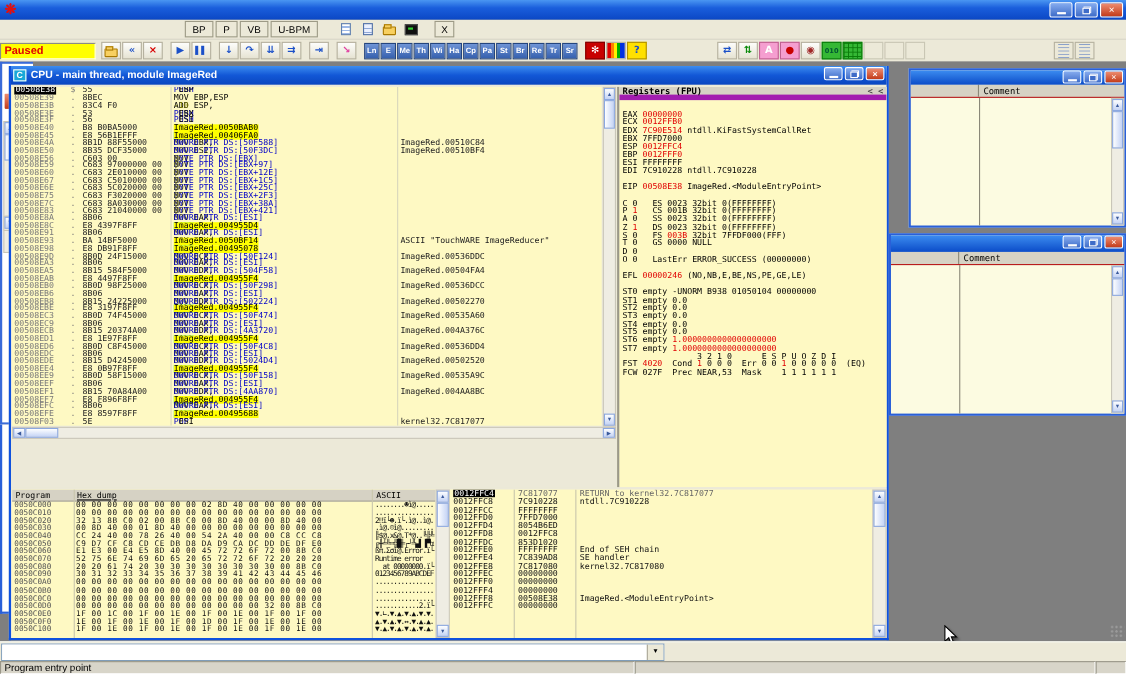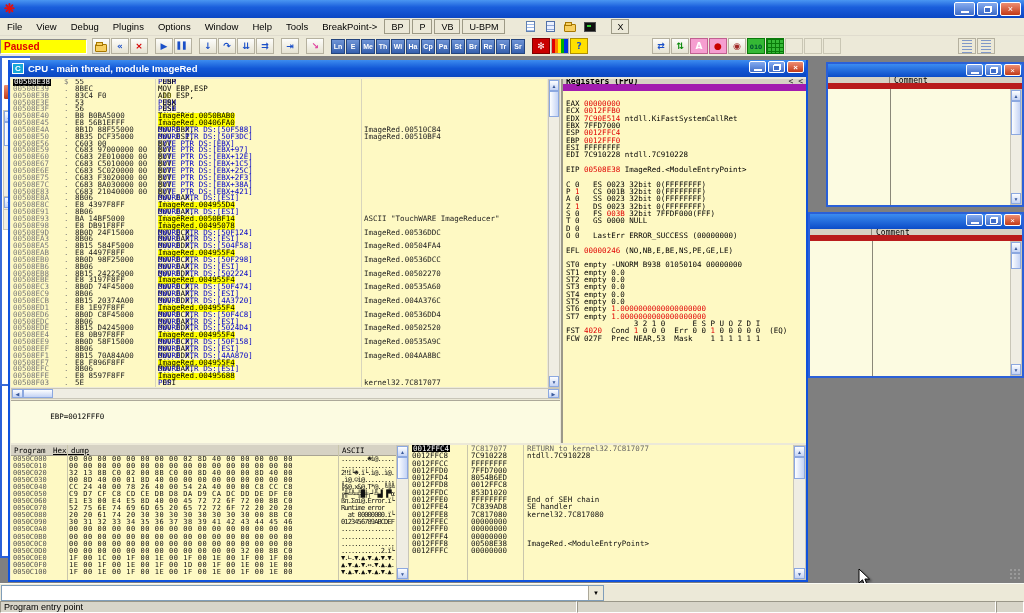--- a/index.html
+++ b/index.html
@@ -20,21 +20,21 @@
   .wb .minbar{width:8px;height:2px;background:#fff;margin-top:6px;}
   .wb .restbox{position:relative;width:8px;height:7px;}
   .wb .restbox::before{content:"";position:absolute;right:0;top:0;width:5px;height:4px;border:1px solid #fff;}
   .wb .restbox::after{content:"";position:absolute;left:0;bottom:0;width:5px;height:4px;border:1px solid #fff;background:#3E6CC8;}
   .wb.small{width:17px;height:12px;font-size:8px;}
 
   
   .menubar{position:absolute;left:0;top:18px;width:1024px;height:18px;background:#ECE9D8;
     display:flex;align-items:center;font-size:9.5px;color:#000;border-bottom:1px solid #E0DCCE;}
   .mitem{padding:0 7px;}
-  .plugin-group{display:flex;align-items:center;gap:2px;}
+  .plugin-group{display:flex;align-items:center;gap:2px;margin-left:168px;}
   .pbtn{height:15px;padding:0 6px;border:1px solid #9D9A86;background:#ECE9D8;font-size:9px;
         display:flex;align-items:center;}
   .micon{width:18px;height:14px;display:flex;align-items:center;justify-content:center;border:1px solid transparent;}
   .icon-page{width:9px;height:11px;background:linear-gradient(#fff 0 2px,#9CB8E8 2px 3px,#fff 3px 5px,#9CB8E8 5px 6px,#fff 6px 8px,#9CB8E8 8px 9px,#fff 9px 11px);border:1px solid #6080B0;}
   .icon-note{width:9px;height:11px;background:linear-gradient(#EAF0FF 0 3px,#90A8D8 3px 4px,#EAF0FF 4px 7px,#90A8D8 7px 8px,#EAF0FF 8px 11px);border:1px solid #5070A8;}
   .icon-folder{position:relative;width:12px;height:8px;background:#F8D060;border:1px solid #A87800;border-radius:1px;margin-top:3px;}
   .icon-folder::before{content:"";position:absolute;top:-3px;left:0;width:5px;height:2px;background:#F8D060;border:1px solid #A87800;}
   .icon-console{width:12px;height:10px;background:#101010;border:1px solid #505050;
      background-image:linear-gradient(90deg,#30D030 0 4px,transparent 4px);background-size:6px 2px;background-position:2px 2px;background-repeat:no-repeat;}
   .xbtn{width:18px;height:15px;border:1px solid #9D9A86;display:flex;align-items:center;justify-content:center;font-size:9px;margin-left:10px;}
@@ -89,31 +89,31 @@
   .d-c{left:353px;color:#222;}
   .c-k{color:#000;} .c-u{color:#0000C8;} .c-o{color:#7E7E00;}
   .c-y{background:#FFFF00;color:#000;} .c-c{background:#00E4E4;color:#000;} .c-r{color:#E00000;}
   .dcol{position:absolute;top:0;bottom:0;width:1px;background:#D8D5BC;}
 
   .vscroll1{left:538px;top:19px;width:12px;height:309px;}
   .hscroll{left:1px;top:328px;width:549px;height:11px;}
   .info{left:1px;top:340px;width:549px;height:43px;background:#FCFBE1;border-top:1px solid #ACA899;
         font-size:7.5px;padding:2px 0 0 3px;white-space:pre;}
   .registers{left:551px;top:19px;width:245px;height:364px;border-left:2px solid #9B988A;}
-  .reg-head{height:12px;background:#D6D2C4;border-bottom:7px solid #a21caf;display:flex;align-items:center;
+  .reg-head{height:12px;background:#D6D2C4;border-bottom:5px solid #a21caf;display:flex;align-items:center;
     font-size:8px;font-weight:bold;padding:0 3px;font-family:"DejaVu Sans Mono",monospace;}
   .reg-nav{margin-left:auto;font-weight:normal;color:#333;}
   .rline{height:7.34px;white-space:pre;padding-left:3px;}
   .rline span{font-size:7.5px;line-height:7.4px;white-space:pre;}
 
   .hsplit{position:absolute;left:0;top:383px;width:796px;height:2px;background:#ECE9D8;}
   .dump{left:1px;top:385px;width:385px;height:135px;}
   .dump-head{position:relative;height:11px;background:#D6D2C4;border-bottom:1px solid #A8A494;}
   .dump-head span{position:absolute;top:1px;font-size:7.5px;font-family:"DejaVu Sans Mono",monospace;}
-  .dh-a{left:3px;} .dh-h{left:42px;text-decoration:underline;} .dh-s{left:331px;}
+  .dh-a{left:3px;} .dh-h{left:59px;text-decoration:underline;} .dh-s{left:331px;}
   .hrow{position:relative;height:7.05px;}
   .hrow span{position:absolute;top:0;white-space:pre;font-size:7px;line-height:7px;}
   .h-a{left:2px;color:#555;}
   .h-h{left:58px;letter-spacing:0.55px;color:#111;}
   .h-s{left:330px;letter-spacing:-0.9px;color:#111;}
   .dvscroll{left:386px;top:385px;width:13px;height:135px;}
   .stack{left:399px;top:385px;width:384px;height:135px;}
   .srow{position:relative;height:7.3px;}
   .srow span{position:absolute;top:0;white-space:pre;font-size:7.5px;line-height:7.3px;color:#111;}
   .s-a{left:3px;} .s-a.sel{background:#000;color:#fff;padding:0 1px;}
@@ -130,21 +130,21 @@
   .sb.h .b{width:11px;height:100%;}
   .sb .t{flex:none;background:linear-gradient(90deg,#FDFEFF,#C4D3F5);border:1px solid #8CA8E0;}
   .sb.v .t{height:34px;width:100%;}
   .sb.h .t{width:30px;height:100%;background:linear-gradient(#FDFEFF,#C4D3F5);}
   .sb .f{flex:1;}
 
   
   .w{position:absolute;background:#FCFBE1;border:2px solid #2A60D8;}
   .wtitle{height:13px;background:linear-gradient(180deg,#3C8CF0,#0B4CC8);position:relative;}
   .wtbtns{position:absolute;right:1px;top:0;display:flex;gap:2px;}
-  .whead{display:flex;height:12px;background:#D6D2C4;border-bottom:6px solid #b91c1c;
+  .whead{display:flex;height:12px;background:#D6D2C4;border-bottom:1px solid #b91c1c;
      font-size:8px;font-family:"DejaVu Sans Mono",monospace;}
   .wh-l{width:62px;border-right:1px solid #8A8878;}
   .wh-c{padding-left:4px;display:flex;align-items:center;}
   .winA{left:826px;top:6px;width:198px;height:145px;}
   .winB{left:808px;top:156px;width:216px;height:166px;}
   .slimA{left:808px;top:12px;width:30px;height:330px;background:#fff;border:2px solid #3A6BD8;border-right:none;}
   .slimx{position:absolute;left:3px;top:28px;width:19px;height:16px;border:1px solid #fff;border-radius:2px;
      background:linear-gradient(#EE8E72,#C23A18);color:#fff;font-size:10px;display:flex;align-items:center;justify-content:center;}
   .winC{left:808px;top:322px;width:52px;height:172px;background:#fff;border:2px solid #2A60D8;border-top:none;}
   .grip{position:absolute;right:2px;bottom:2px;width:13px;height:13px;
@@ -176,31 +176,20 @@
       <div class="wb">
           <span class="restbox"></span>
         </div>
       <div class="wb close">
           <span>×</span>
         </div>
     </div>
   </div>
 
   <div class="menubar">
-    <span id="menu-items" style="display:flex">
-        <span class="mitem">File</span>
-        <span class="mitem">View</span>
-        <span class="mitem">Debug</span>
-        <span class="mitem">Plugins</span>
-        <span class="mitem">Options</span>
-        <span class="mitem">Window</span>
-        <span class="mitem">Help</span>
-        <span class="mitem">Tools</span>
-        <span class="mitem">BreakPoint-&gt;</span>
-      </span>
     <div class="plugin-group">
       <div class="pbtn">BP</div>
       <div class="pbtn">P</div>
       <div class="pbtn">VB</div>
       <div class="pbtn">U-BPM</div>
       <div style="width:12px"></div>
       <div class="micon">
           <span class="icon-page"></span>
         </div>
       <div class="micon">
@@ -653,23 +642,20 @@
           <div class="f"></div>
           <div class="b">▼</div>
       </div>
       <div class="sb h hscroll">
         <div class="b">◀</div>
           <div class="t"></div>
           <div class="f"></div>
           <div class="b">▶</div>
       </div>
 
-      <div class="pane info mono">
-        <span>EBP=0012FFF0</span>
-      </div>
 
       <div class="pane registers mono">
         <div class="reg-head">
           <span>Registers (FPU)</span>
           <span class="reg-nav">&lt;      &lt;</span>
         </div>
         <div id="reg-lines">
             <div class="rline mono"><span class="c-k">EAX </span><span class="c-r">00000000</span></div>
             <div class="rline mono"><span class="c-k">ECX </span><span class="c-r">0012FFB0</span></div>
             <div class="rline mono"><span class="c-k">EDX </span><span class="c-r">7C90E514</span><span class="c-k"> ntdll.KiFastSystemCallRet</span></div>

